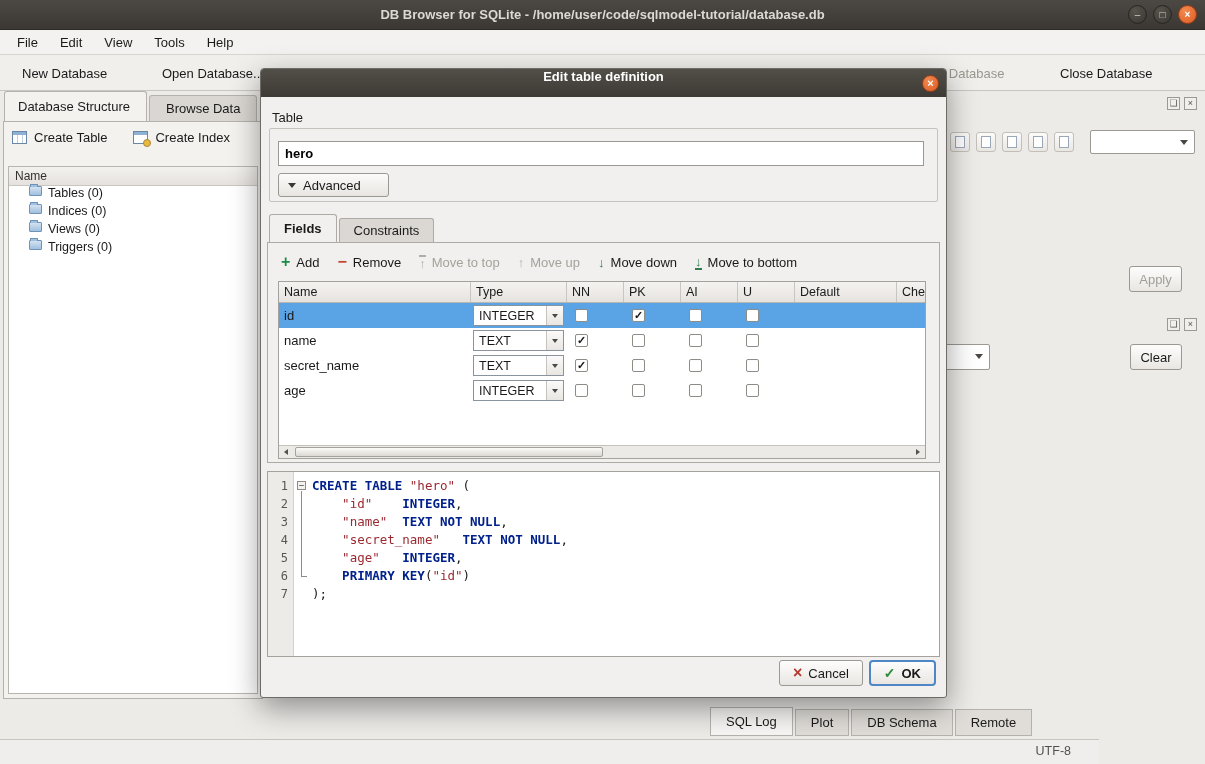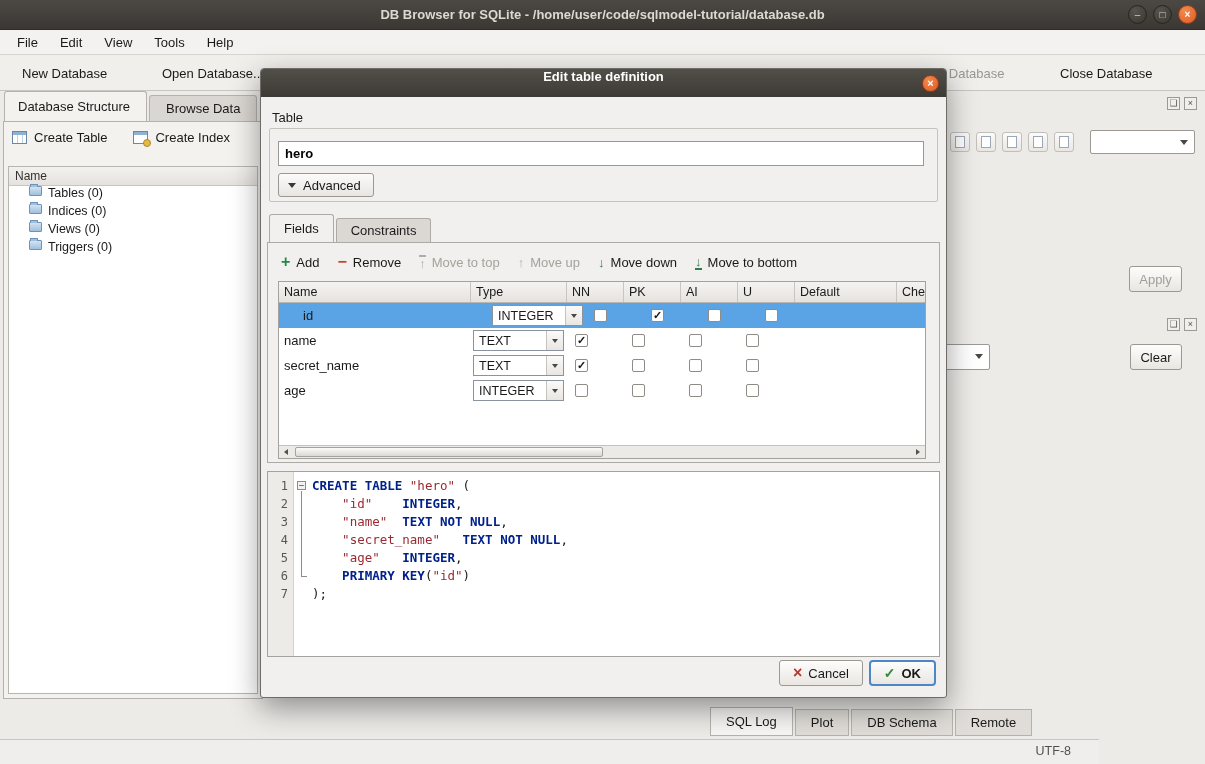--- a/index.html
+++ b/index.html
@@ -69,25 +69,25 @@
   .status-enc{position:absolute;right:28px;top:4px;color:#52504c;font-size:12.5px;}
 
   
   .dialog{position:absolute;left:260px;top:68px;width:687px;height:630px;background:#f2f0ee;border:1px solid #6e6b66;border-radius:4px 4px 3px 3px;box-shadow:0 10px 30px rgba(0,0,0,.40);z-index:100;}
   .dlg-title{height:28px;background:linear-gradient(#524f49,#3d3a35);border-radius:3px 3px 0 0;display:flex;align-items:flex-start;justify-content:center;color:#fff;font-weight:bold;}
   .dlg-close{position:absolute;right:7px;top:6px;width:17px;height:17px;border-radius:50%;background:radial-gradient(circle at 35% 30%,#f08a52,#dd5b22);border:1px solid #9c3f16;color:#fff;font-size:11px;line-height:15px;text-align:center;font-weight:bold;}
   .dlg-close::before{content:"×";}
   .dlg-label-table{position:absolute;left:11px;top:41px;}
   .dlg-frame{position:absolute;left:8px;top:59px;width:669px;height:74px;border:1px solid #c6c3be;border-radius:2px;}
   .table-input{position:absolute;left:17px;top:72px;width:646px;height:25px;border:1px solid #9b9893;background:#fff;padding:0 6px;font-family:"Liberation Sans",sans-serif;font-size:13px;font-weight:bold;}
-  .advanced-btn{position:absolute;left:17px;top:104px;height:24px;padding:0 12px 0 9px;display:flex;align-items:center;gap:7px;background:linear-gradient(#fcfbfa,#e8e5e1);border:1px solid #9b9893;border-radius:3px;}
+  .advanced-btn{position:absolute;left:17px;top:104px;height:24px;padding:0 27px 0 9px;display:flex;align-items:center;gap:7px;background:linear-gradient(#fcfbfa,#e8e5e1);border:1px solid #9b9893;border-radius:3px;}
   .tri-down-sm{width:0;height:0;border-left:4px solid transparent;border-right:4px solid transparent;border-top:5px solid #3a3834;}
   .dlg-tabs{position:absolute;left:8px;top:147px;height:27px;display:flex;align-items:flex-end;}
   .dtab{padding:4px 14px 5px 14px;background:#dbd8d3;border:1px solid #aeaba6;border-bottom:none;border-radius:3px 3px 0 0;margin-right:2px;}
-  .dtab.active{background:#f2f0ee;padding-top:6px;padding-bottom:7px;}
+  .dtab.active{background:#f2f0ee;padding-top:6px;padding-bottom:7px;font-weight:bold;}
   .dlg-tabframe{position:absolute;left:6px;top:173px;width:673px;height:221px;border:1px solid #aeaba6;background:#f2f0ee;}
   .fields-toolbar{position:absolute;left:20px;top:180px;height:26px;display:flex;gap:18px;align-items:center;}
   .ftbtn{display:flex;align-items:center;gap:6px;white-space:nowrap;}
   .ftbtn.disabled{color:#a5a29c;}
   .ficon{display:inline-block;line-height:1;color:#2f7d4e;}
   .ftbtn.disabled .ficon{color:#b0aca6;}
   .icon-add-icon::before{content:"+";font-size:16px;font-weight:bold;color:#1e8a4a;}
   .icon-remove-icon::before{content:"−";font-size:16px;font-weight:bold;color:#c2452f;}
   .icon-move-top-icon::before,.icon-move-up-icon::before{content:"↑";font-size:13px;font-weight:bold;}
   .icon-move-down-icon::before,.icon-move-bottom-icon::before{content:"↓";font-size:13px;font-weight:bold;}
@@ -299,21 +299,21 @@
         <div class="gh-cell" style="width: 96px;">Type</div>
         <div class="gh-cell" style="width: 57px;">NN</div>
         <div class="gh-cell" style="width: 57px;">PK</div>
         <div class="gh-cell" style="width: 57px;">AI</div>
         <div class="gh-cell" style="width: 57px;">U</div>
         <div class="gh-cell" style="width: 102px;">Default</div>
         <div class="gh-cell" style="width: 34px;">Check</div>
       </div>
     <div class="grid-body">
         <div class="grid-row selected">
-          <div class="g-cell" style="width: 192px; margin-left: 19px;">id</div>
+          <div class="g-cell" style="width: 192px;">id</div>
           <div class="g-cell type-cell" style="width: 96px;">
             <div class="combo">
               <span class="combo-label">INTEGER</span>
               <span class="combo-arrow">
                 <i class="tri-down"></i>
               </span>
             </div>
           </div>
           <div class="g-cell cb-cell" style="width: 57px;">
             <span class="cb"></span>

